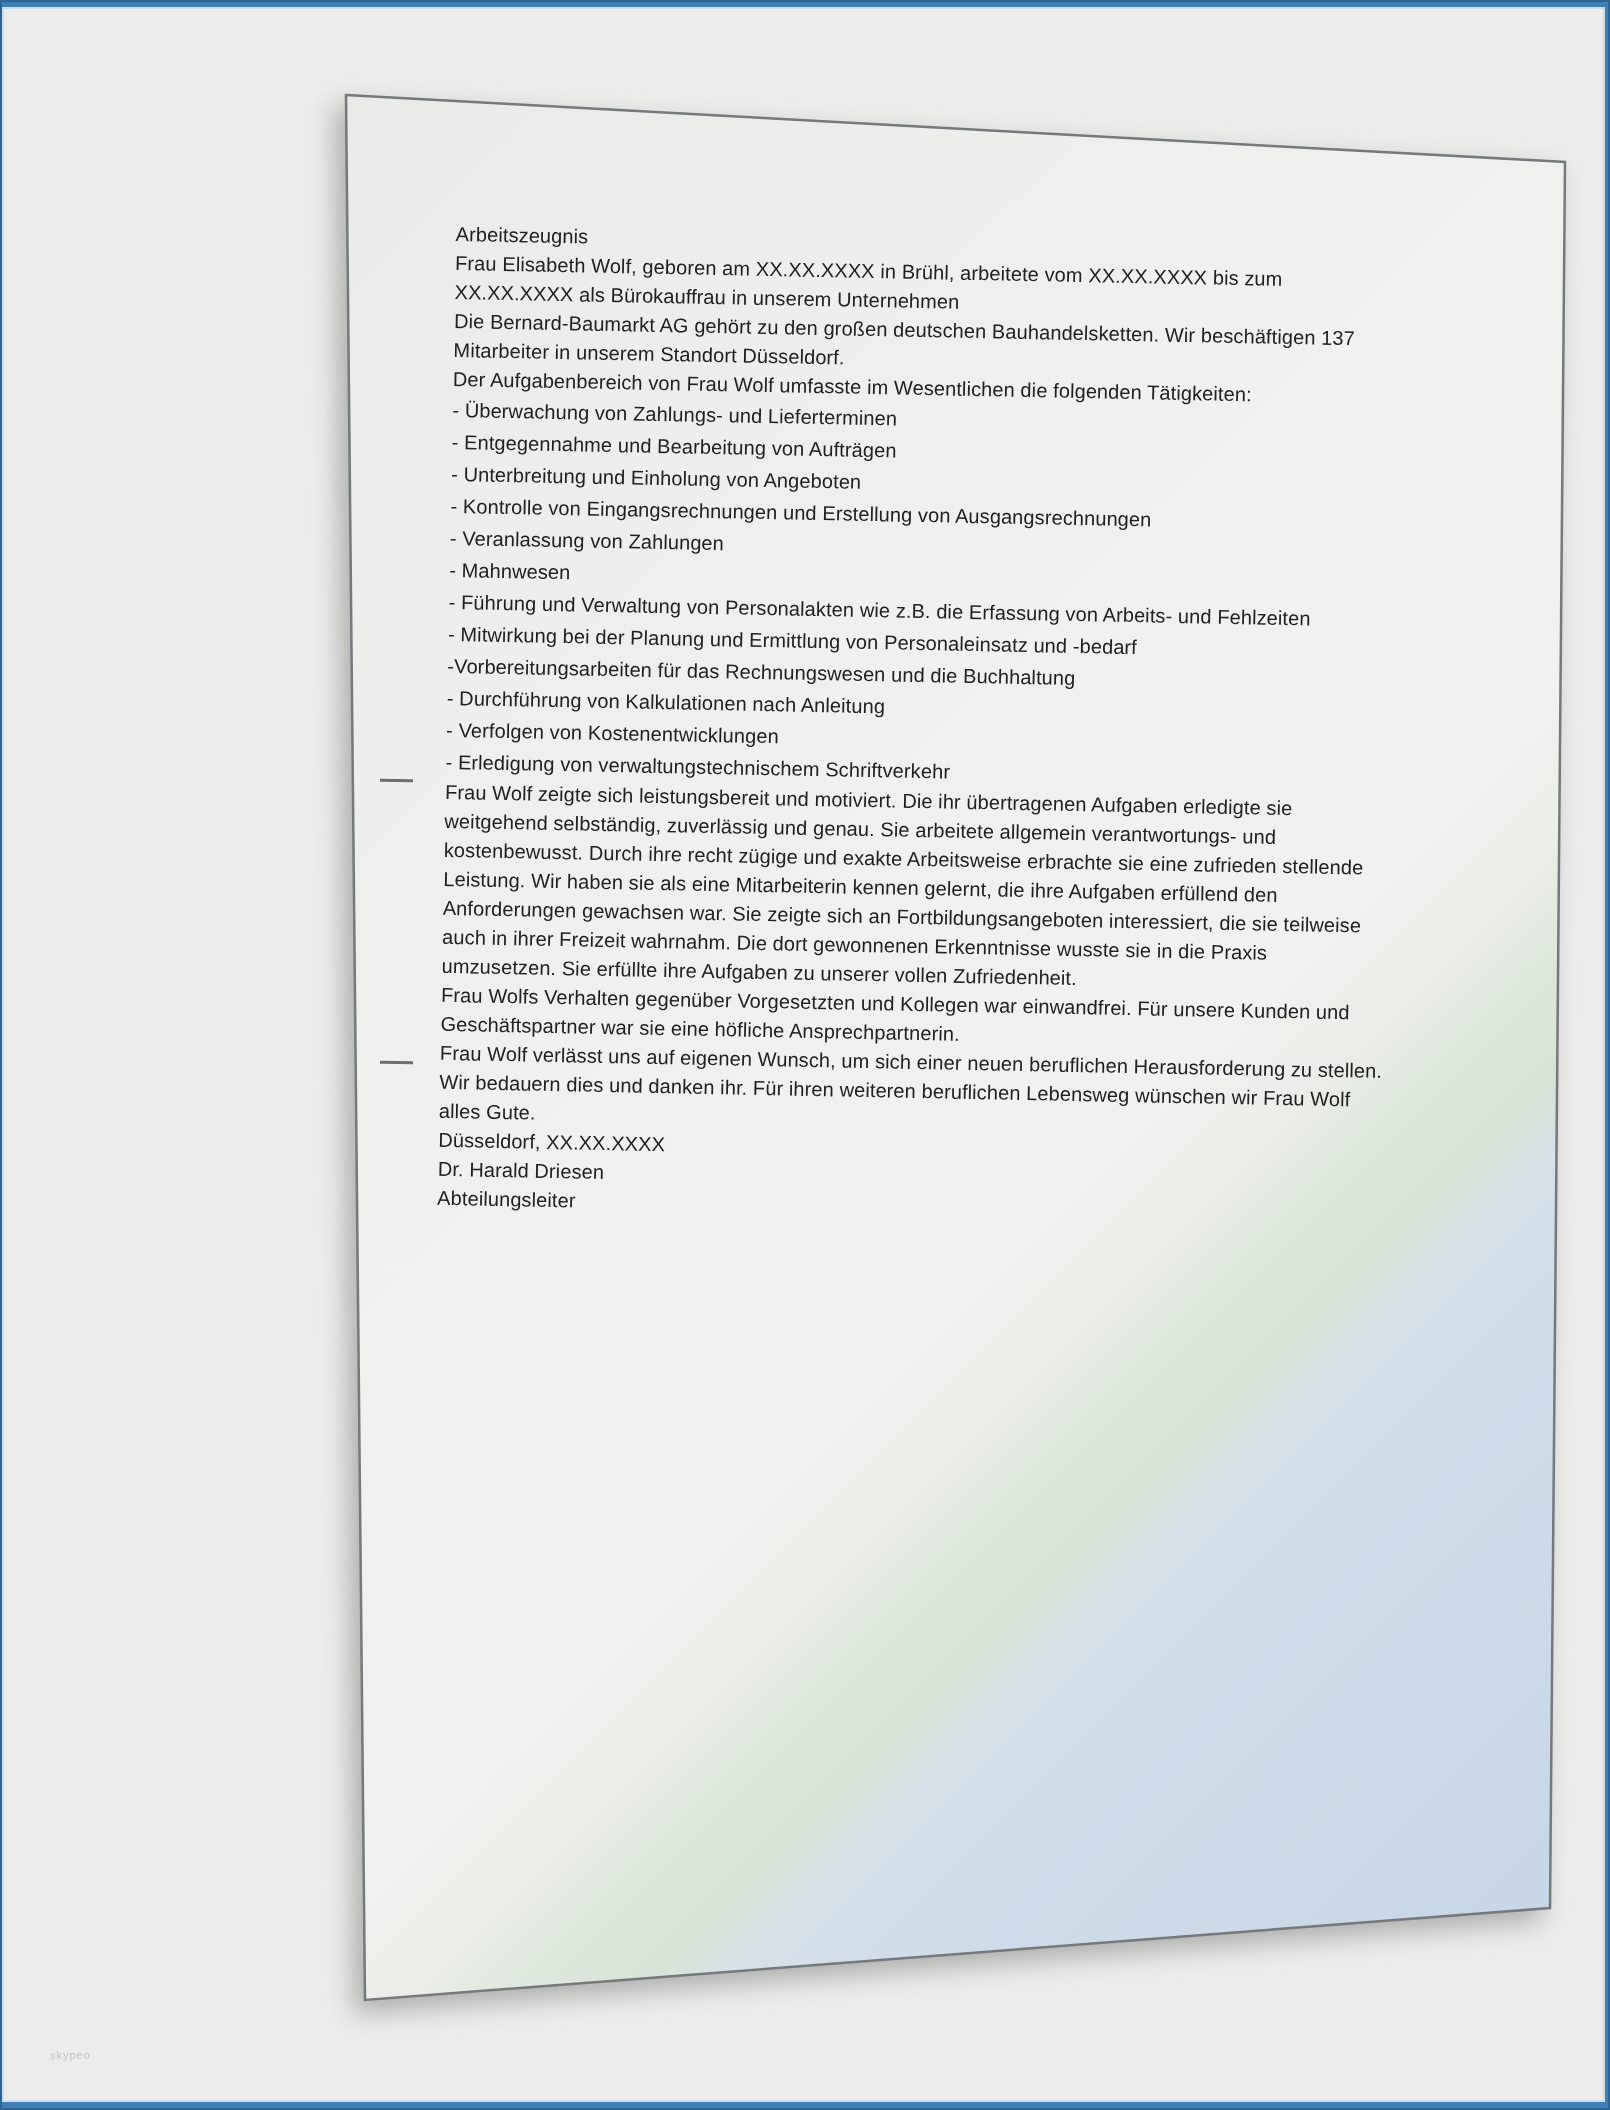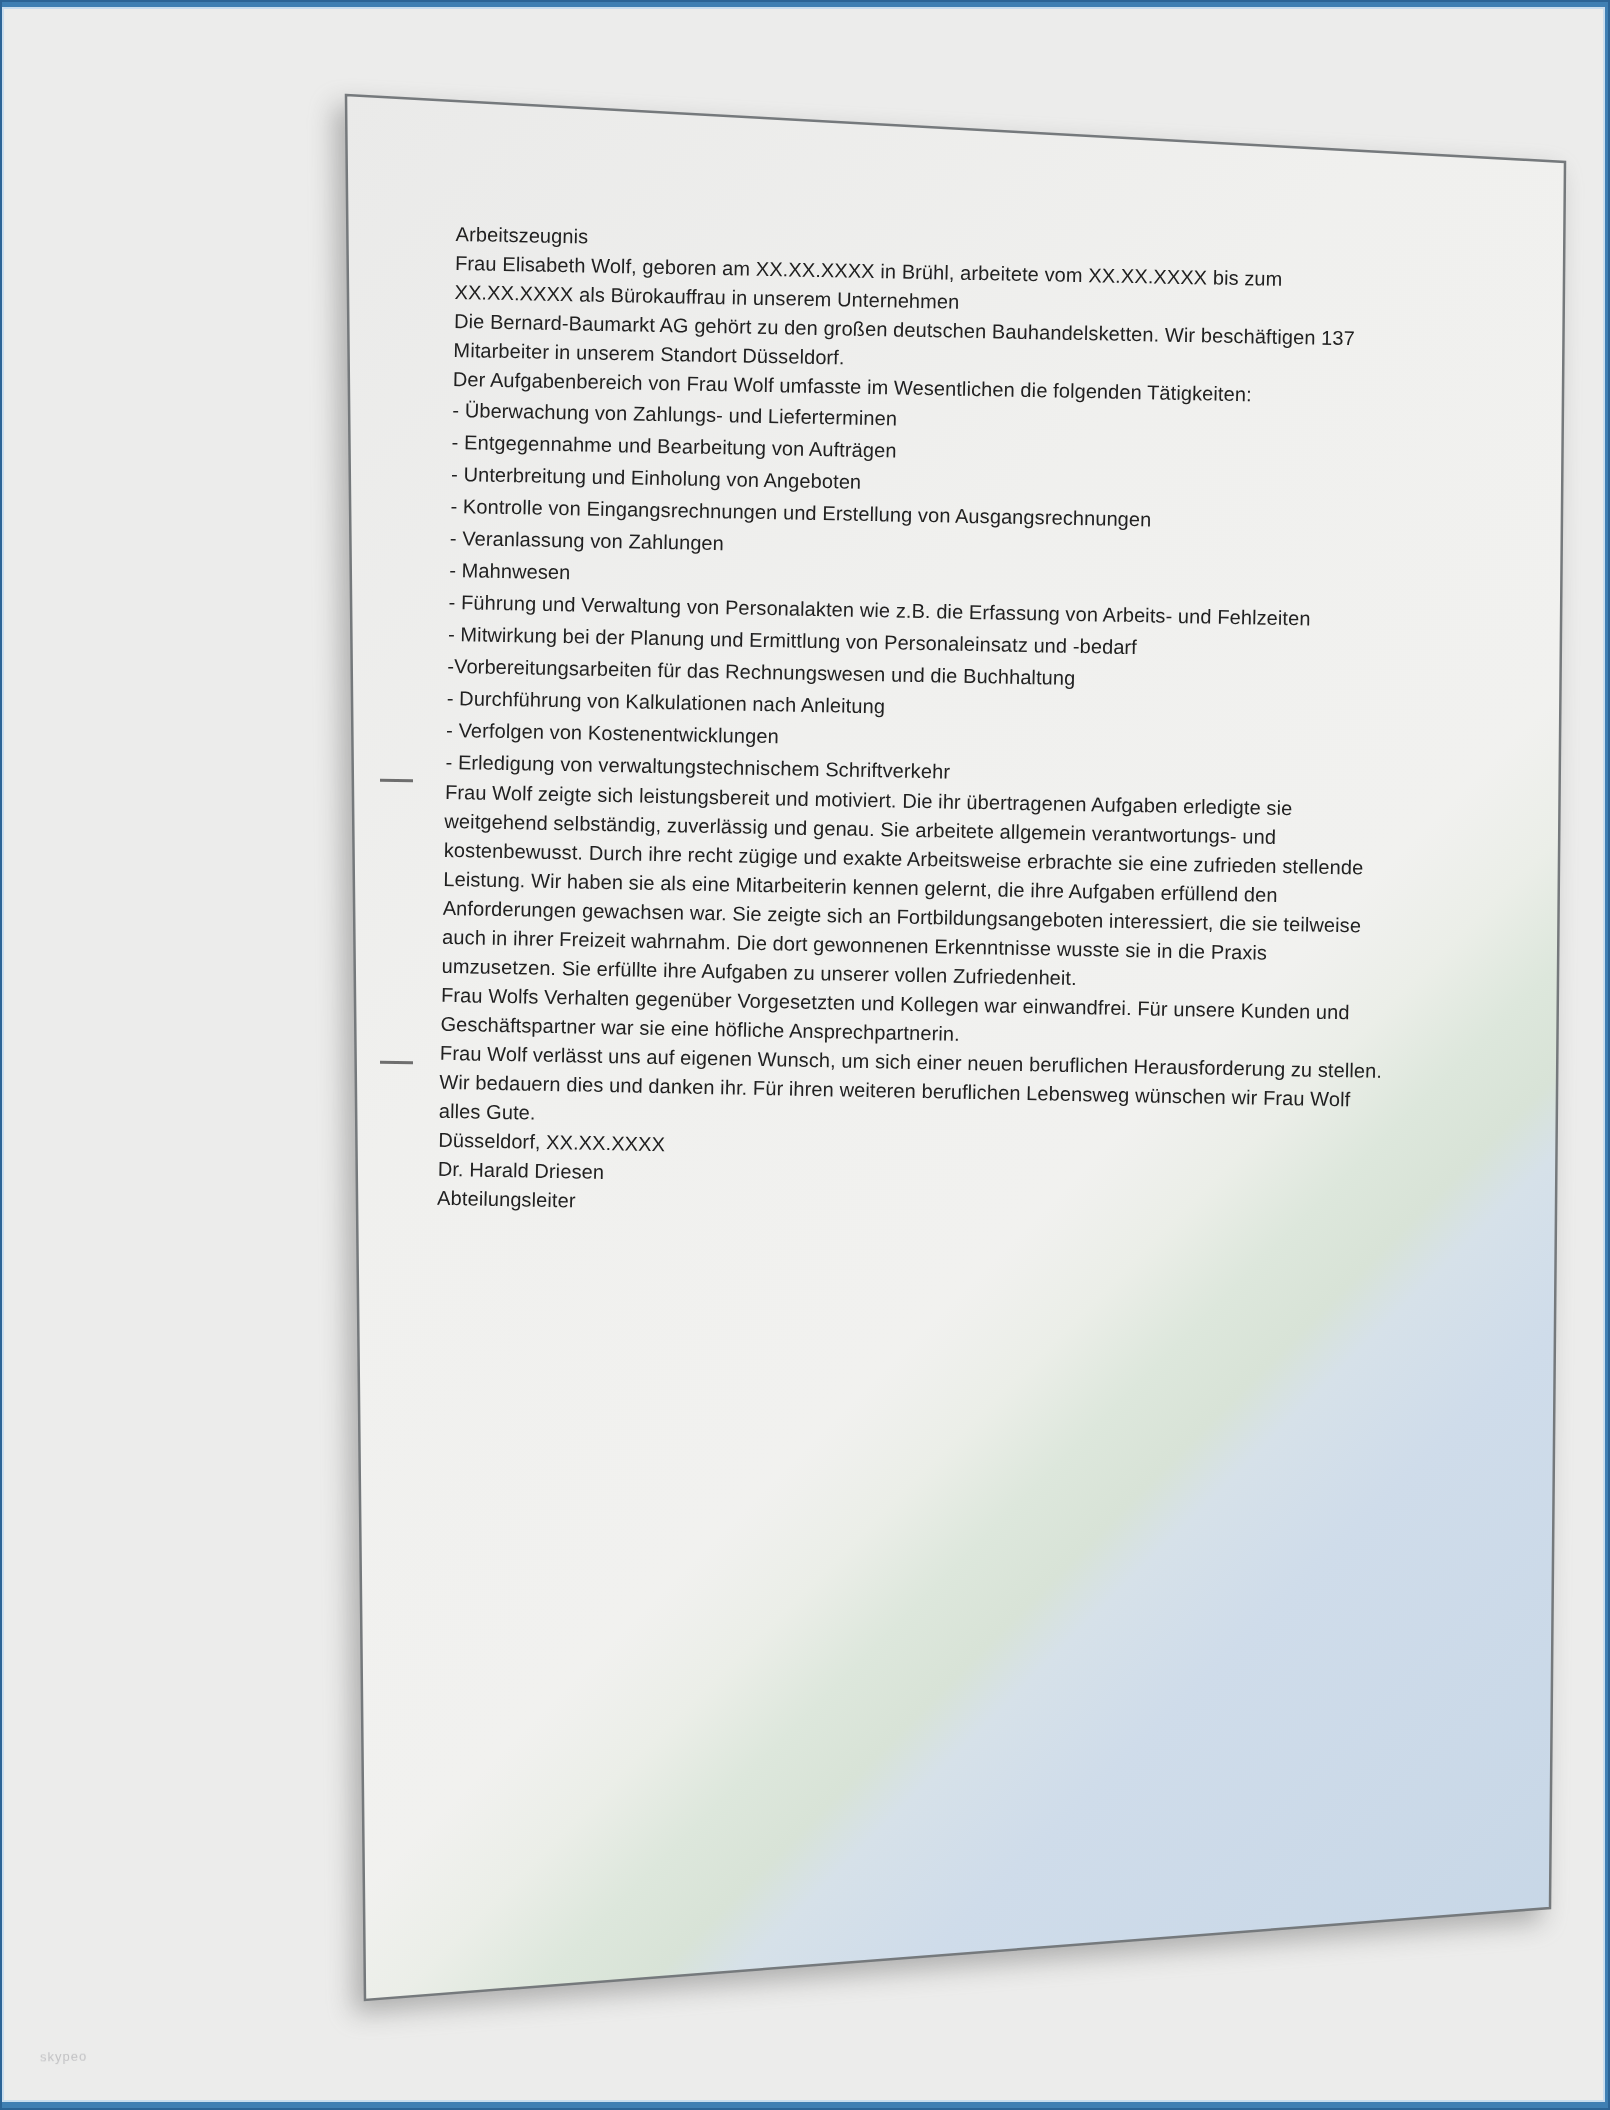--- a/index.html
+++ b/index.html
@@ -71,23 +71,23 @@
   .intro        { margin-bottom: 34px; }
   .tasks-head   { margin-bottom: 16px; }
   .duties       { line-height: 32px; margin-bottom: 18px; }
   .performance  { margin-bottom: 13px; }
   .conduct      { margin-bottom: 17px; }
   .closing      { margin-bottom: 11px; }
   .date-line    { margin-bottom: 48px; }
   .signature    { }
   .watermark {
     position: absolute;
-    left: 36px;
+    left: 46px;
     top: 2040px;
-    font-size: 13px;
+    font-size: 11px;
     color: #c2c2c4;
     letter-spacing: 1px;
     filter: blur(0.6px);
     transform: rotate(-1deg);
   }
 </style>
 </head>
 <body>
 
 <div class="frame-rim"></div>

